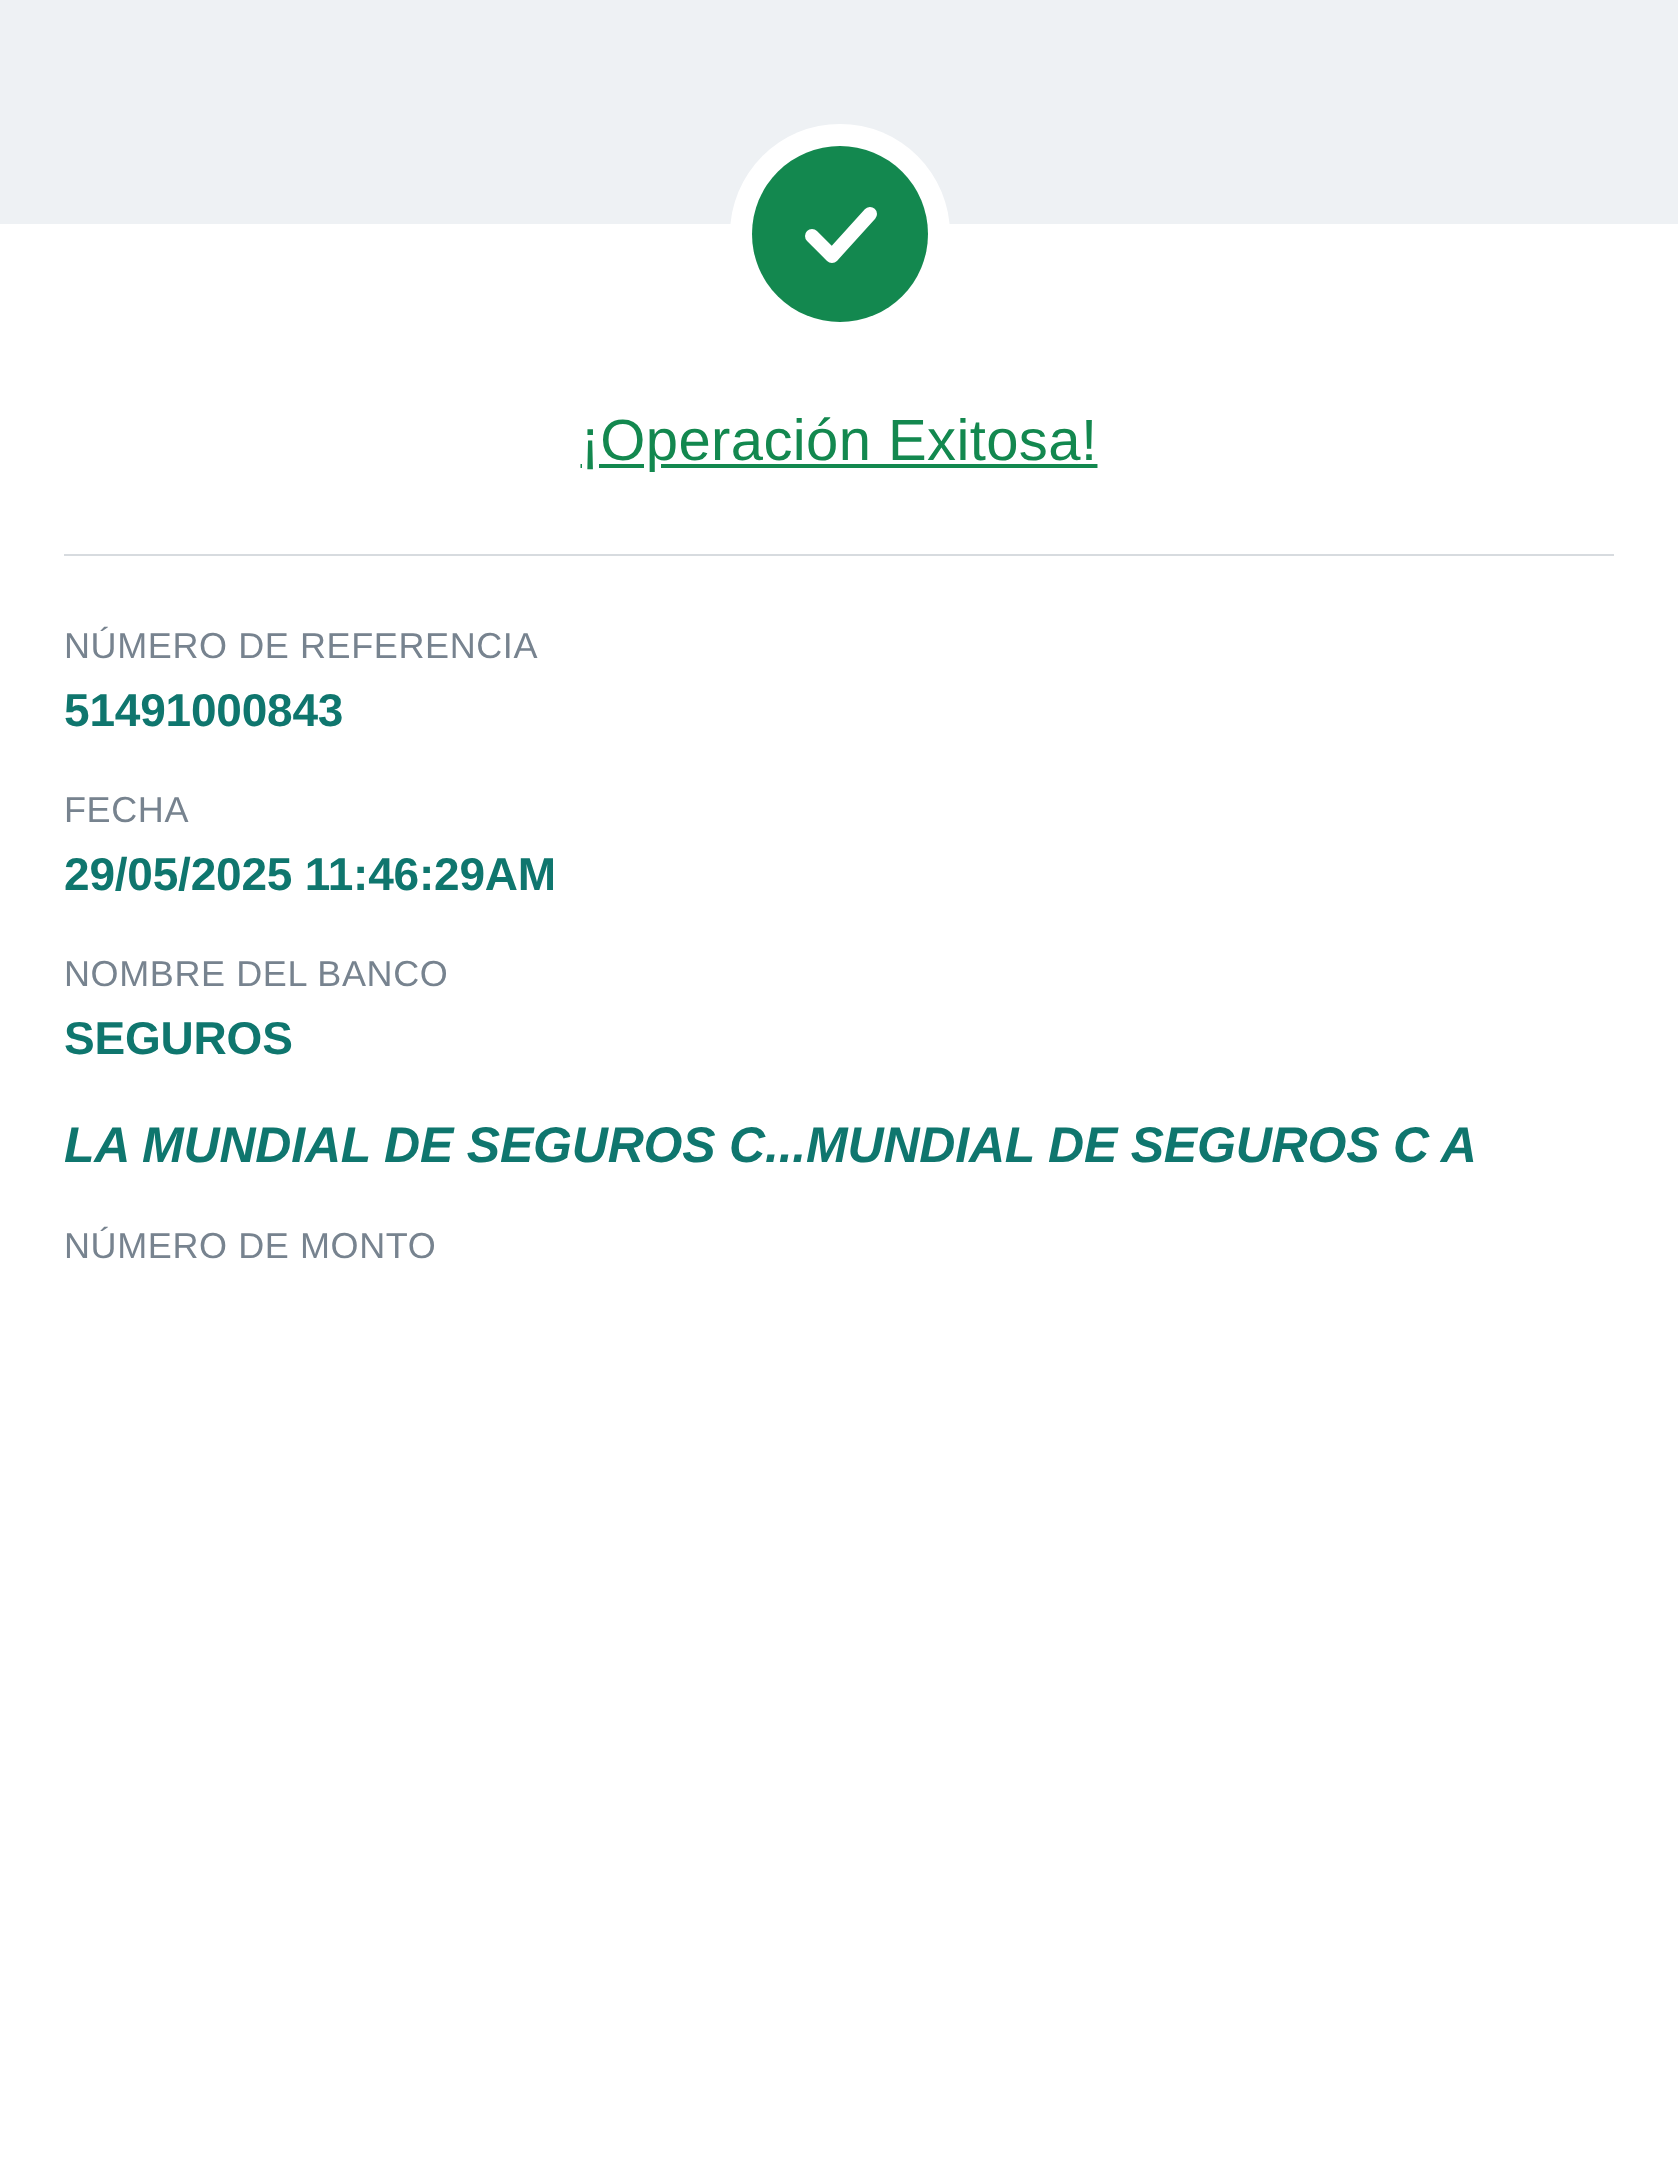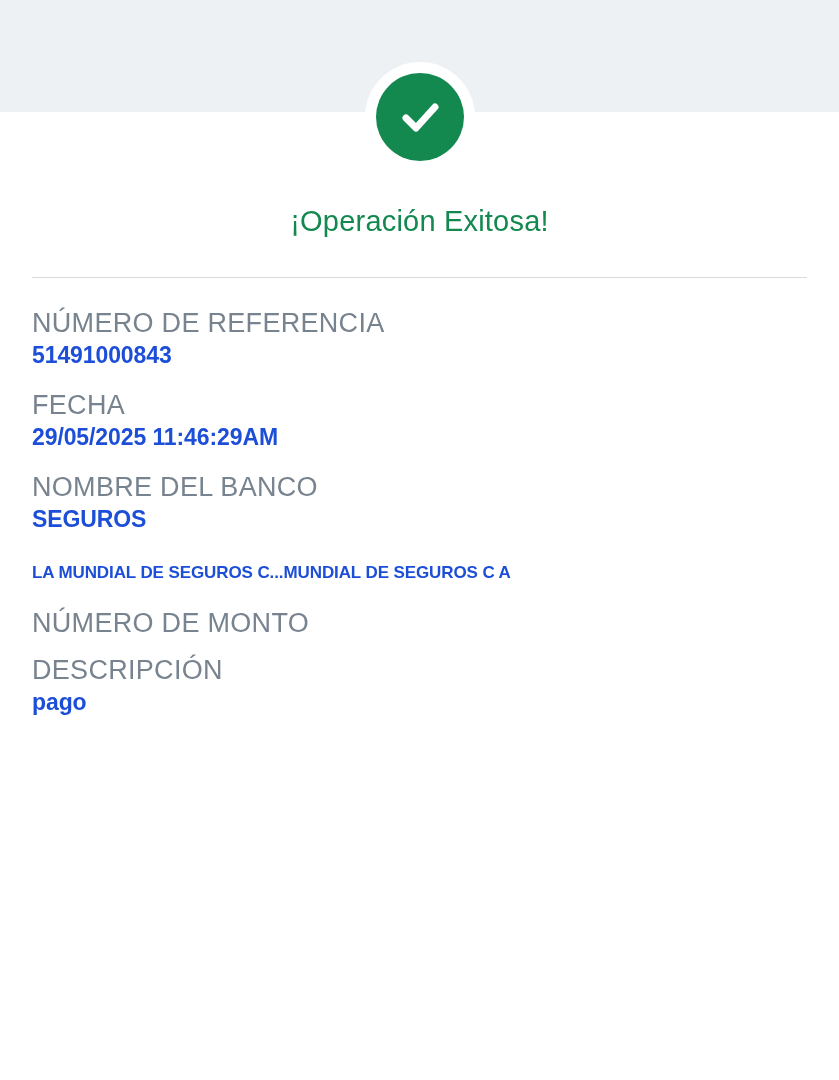--- a/index.html
+++ b/index.html
@@ -66,20 +66,21 @@
   .title {
     position: absolute;
     top: 205px;
     left: 0;
     width: 839px;
     text-align: center;
     color: #13884f;
     font-size: 29px;
     font-weight: 400;
     letter-spacing: 0.2px;
+    text-decoration: underline;
   }
 
   
   .divider {
     position: absolute;
     top: 277px;
     left: 32px;
     width: 775px;
     height: 1px;
     background: #d7dbdf;
@@ -90,36 +91,37 @@
     position: absolute;
     top: 311px;
     left: 32px;
     width: 790px;
   }
   .field {
     margin-bottom: 22px;
   }
   .field-label {
     color: #77838f;
-    font-size: 27px;
+    font-size: 18px;
     font-weight: 400;
     letter-spacing: 0.3px;
     line-height: 25px;
   }
   .field-value {
-    color: #1d4ed8;
+    color: #0f766e;
     font-size: 23px;
     font-weight: bold;
     letter-spacing: -0.1px;
     line-height: 32px;
     margin-top: 3px;
     white-space: nowrap;
   }
   .field-value.small {
-    font-size: 17px;
+    font-size: 25px;
+    font-style: italic;
   }
 </style>
 </head>
 <body>
 
 <div class="screen">
 
   <div class="top-band"></div>
 
   <div class="badge-wrap">
@@ -158,19 +160,15 @@
       <div class="field-value small">LA MUNDIAL DE SEGUROS C...MUNDIAL DE SEGUROS C A</div>
     </div>
 
     <div class="field">
       <div class="field-label">NÚMERO DE MONTO</div>
     </div>
 
     <div class="field">
     </div>
 
-    <div class="field">
-      <div class="field-label">DESCRIPCIÓN</div>
-      <div class="field-value">pago</div>
-    </div>
 
   </div>
 </div>
 
 </body></html>

